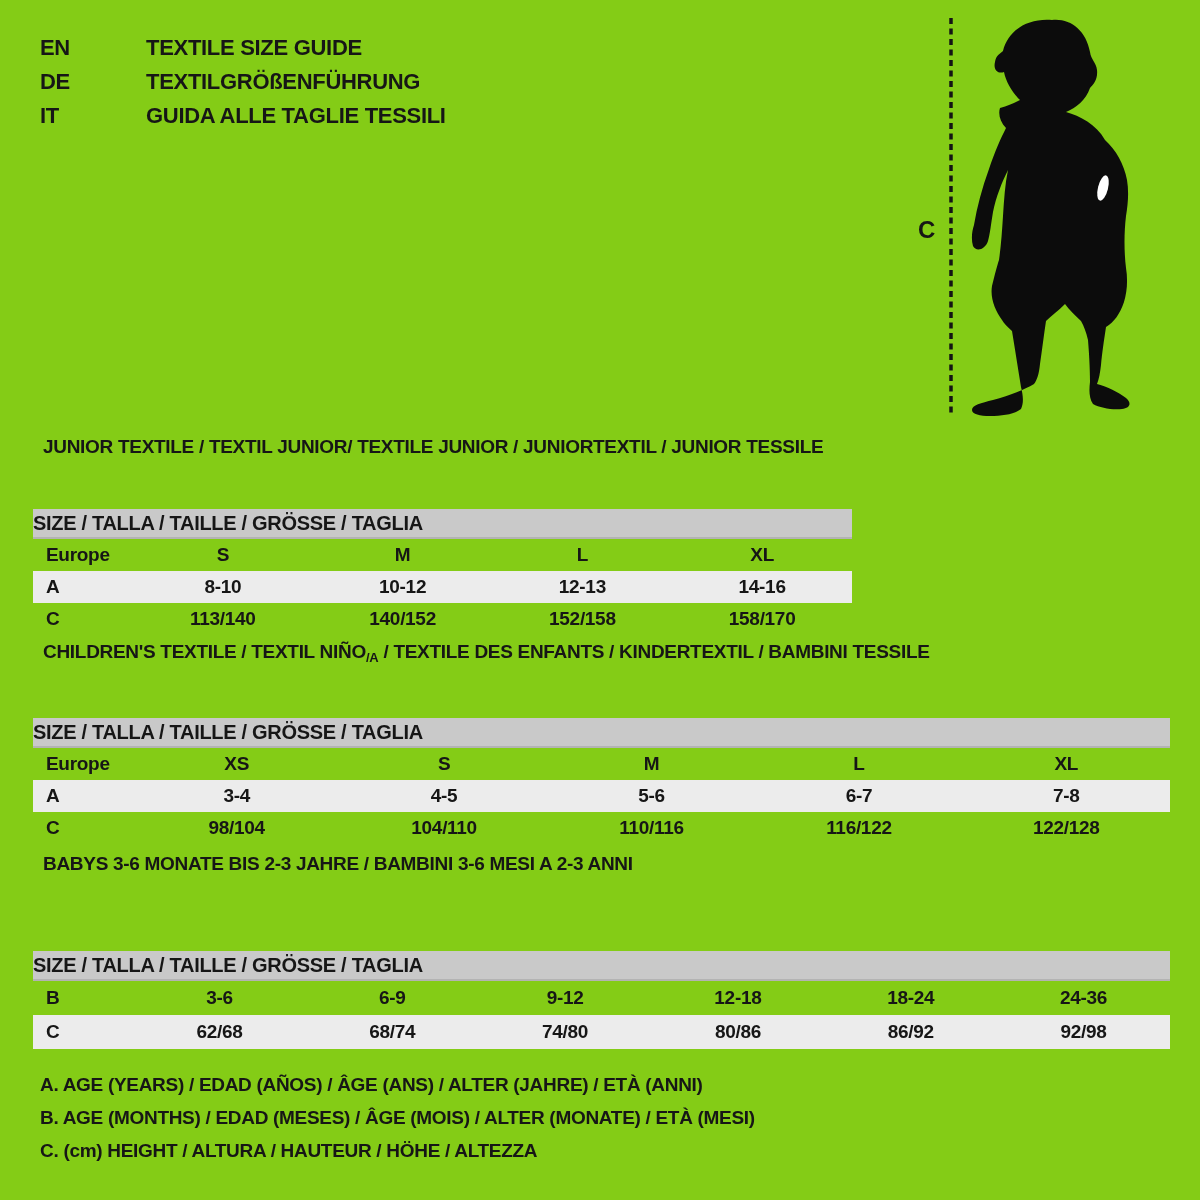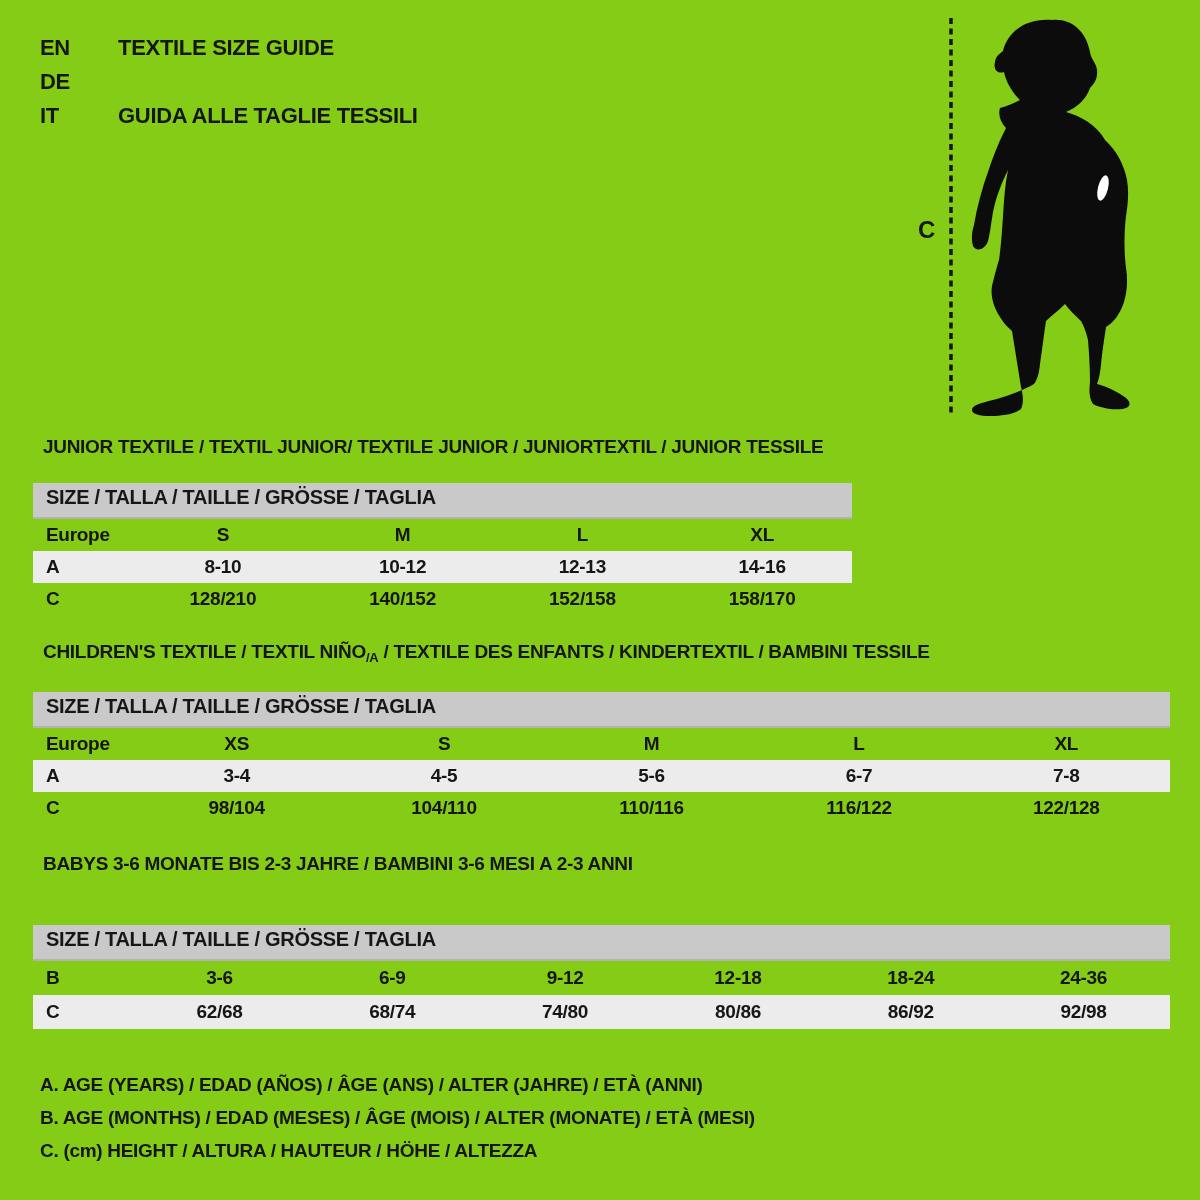--- a/index.html
+++ b/index.html
@@ -15,54 +15,56 @@
     font-family:"Liberation Sans","DejaVu Sans",sans-serif;
     font-weight:700;
     color:var(--ink);
     letter-spacing:-0.3px;
     overflow:hidden;
   }
   
   .lang-block{position:absolute;left:40px;top:31px;}
   .lang-row{display:flex;height:34px;align-items:center;}
   .lang-code{width:78px;font-size:22px;}
-  .lang-title{font-size:22px;}
+  .lang-title{font-size:22px;margin-left:28px;}
   
   .figure-svg{position:absolute;left:900px;top:0;width:250px;height:420px;}
   .c-label{position:absolute;left:918px;top:216px;font-size:24px;}
   
   .sec-title{position:absolute;left:43px;font-size:19px;white-space:nowrap;}
   .sec-title .sub{font-size:13px;vertical-align:-4px;letter-spacing:-0.2px;}
   .two-line{line-height:33px;}
   
   .size-table{position:absolute;left:33px;}
   .size-bar{
-    height:36px;line-height:28px;background:var(--bar);
-    padding-left:13px;font-size:20px;box-sizing:border-box;
+    height:30px;line-height:28px;background:var(--bar);
+    font-size:20px;box-sizing:border-box;
     border-bottom:2px solid #b3b3b3;
+    margin-top:26px;
   }
   .trow{display:flex;height:32px;align-items:center;font-size:19px;}
   .trow.shaded{background:var(--band);}
   .tlabel{width:100px;padding-left:13px;box-sizing:border-box;}
   .tcell{flex:1;text-align:center;}
   
   .legend{position:absolute;left:40px;top:1068px;font-size:19px;line-height:33px;}
 </style>
 </head>
 <body>
 
 <div class="page">
 
   <section class="lang-block">
     <div class="lang-row">
       <span class="lang-code">EN</span>
       <span class="lang-title">TEXTILE SIZE GUIDE</span>
     </div>
     <div class="lang-row">
       <span class="lang-code">DE</span>
+      <span class="lang-title">TEXTILGRÖßENFÜHRUNG</span>
     </div>
     <div class="lang-row">
       <span class="lang-code">IT</span>
       <span class="lang-title">GUIDA ALLE TAGLIE TESSILI</span>
     </div>
   </section>
 
   <svg class="figure-svg" viewBox="0 0 250 420" xmlns="http://www.w3.org/2000/svg" aria-hidden="true">
     <line x1="51" y1="18" x2="51" y2="414" stroke="#141414" stroke-width="3.5" stroke-dasharray="6 4.5"></line>
     <path fill="#0c0c0c" d="
@@ -131,21 +133,21 @@
     </div>
     <div class="trow shaded">
       <span class="tlabel">A</span>
       <span class="tcell">8-10</span>
       <span class="tcell">10-12</span>
       <span class="tcell">12-13</span>
       <span class="tcell">14-16</span>
     </div>
     <div class="trow">
       <span class="tlabel">C</span>
-      <span class="tcell">128/210</span>
+      <span class="tcell">113/140</span>
       <span class="tcell">140/152</span>
       <span class="tcell">152/158</span>
       <span class="tcell">158/170</span>
     </div>
   </div>
 
   <div class="sec-title" style="top:641px">
     <span>CHILDREN'S TEXTILE / TEXTIL NIÑO</span><span class="sub">/A</span><span> / TEXTILE DES ENFANTS / KINDERTEXTIL / BAMBINI TESSILE</span>
   </div>
 

